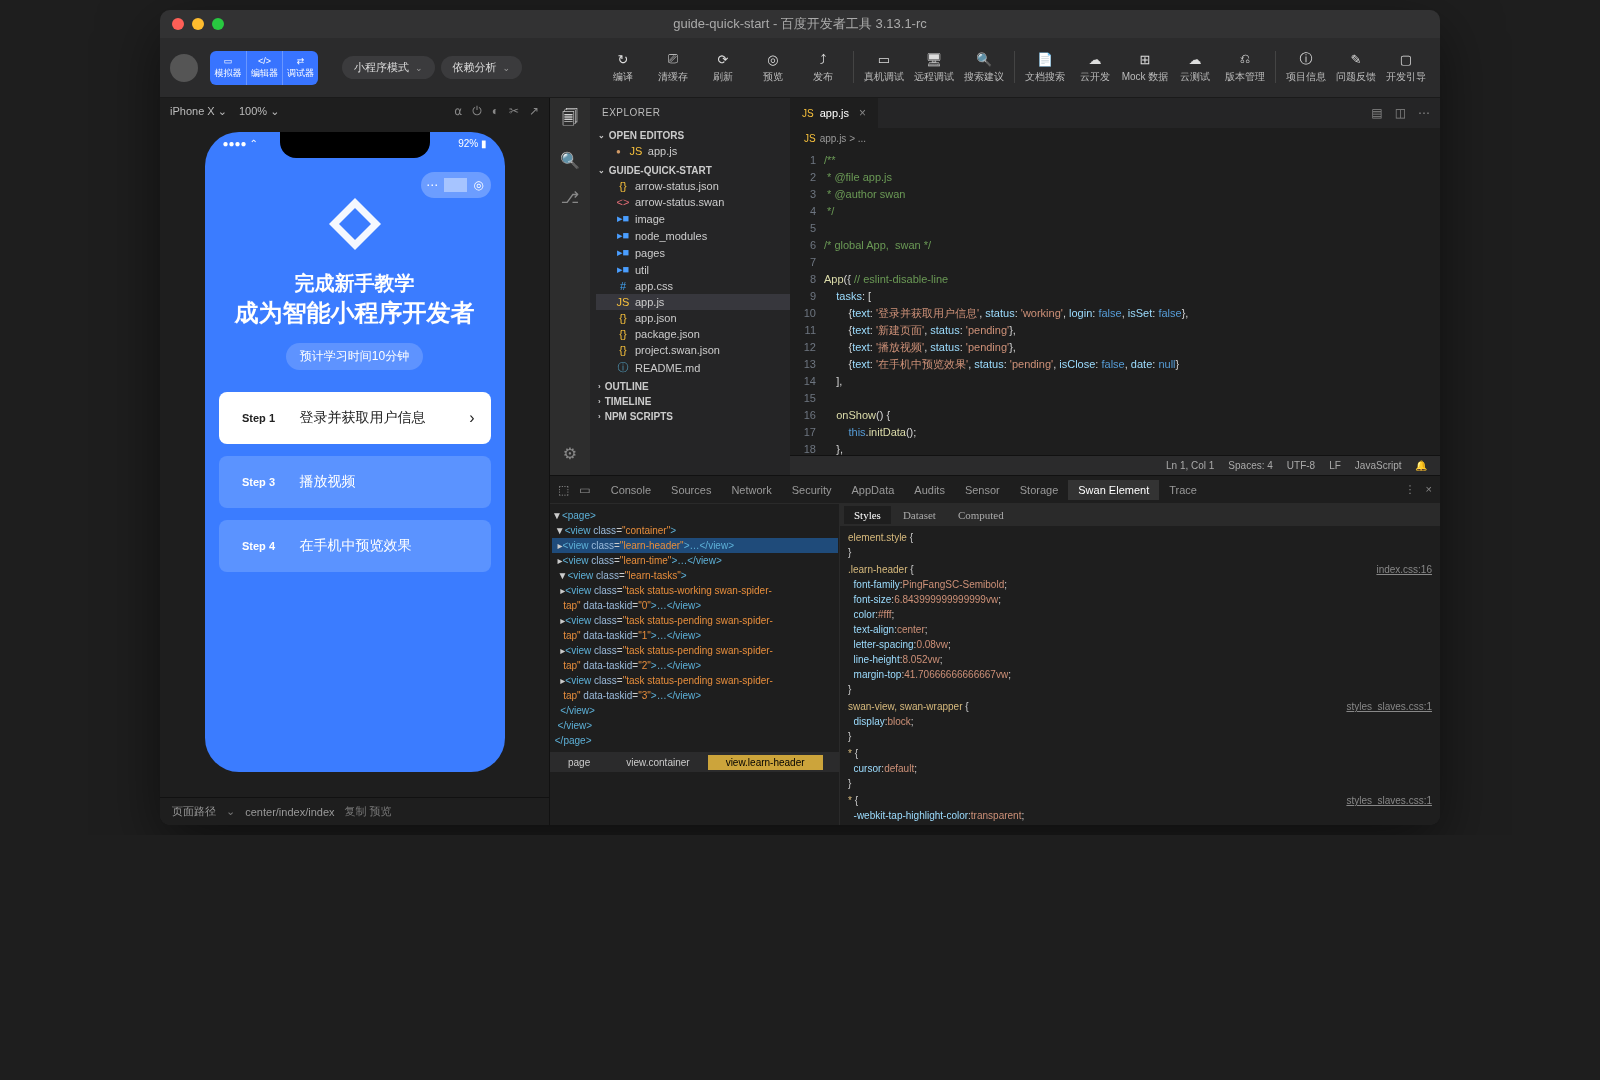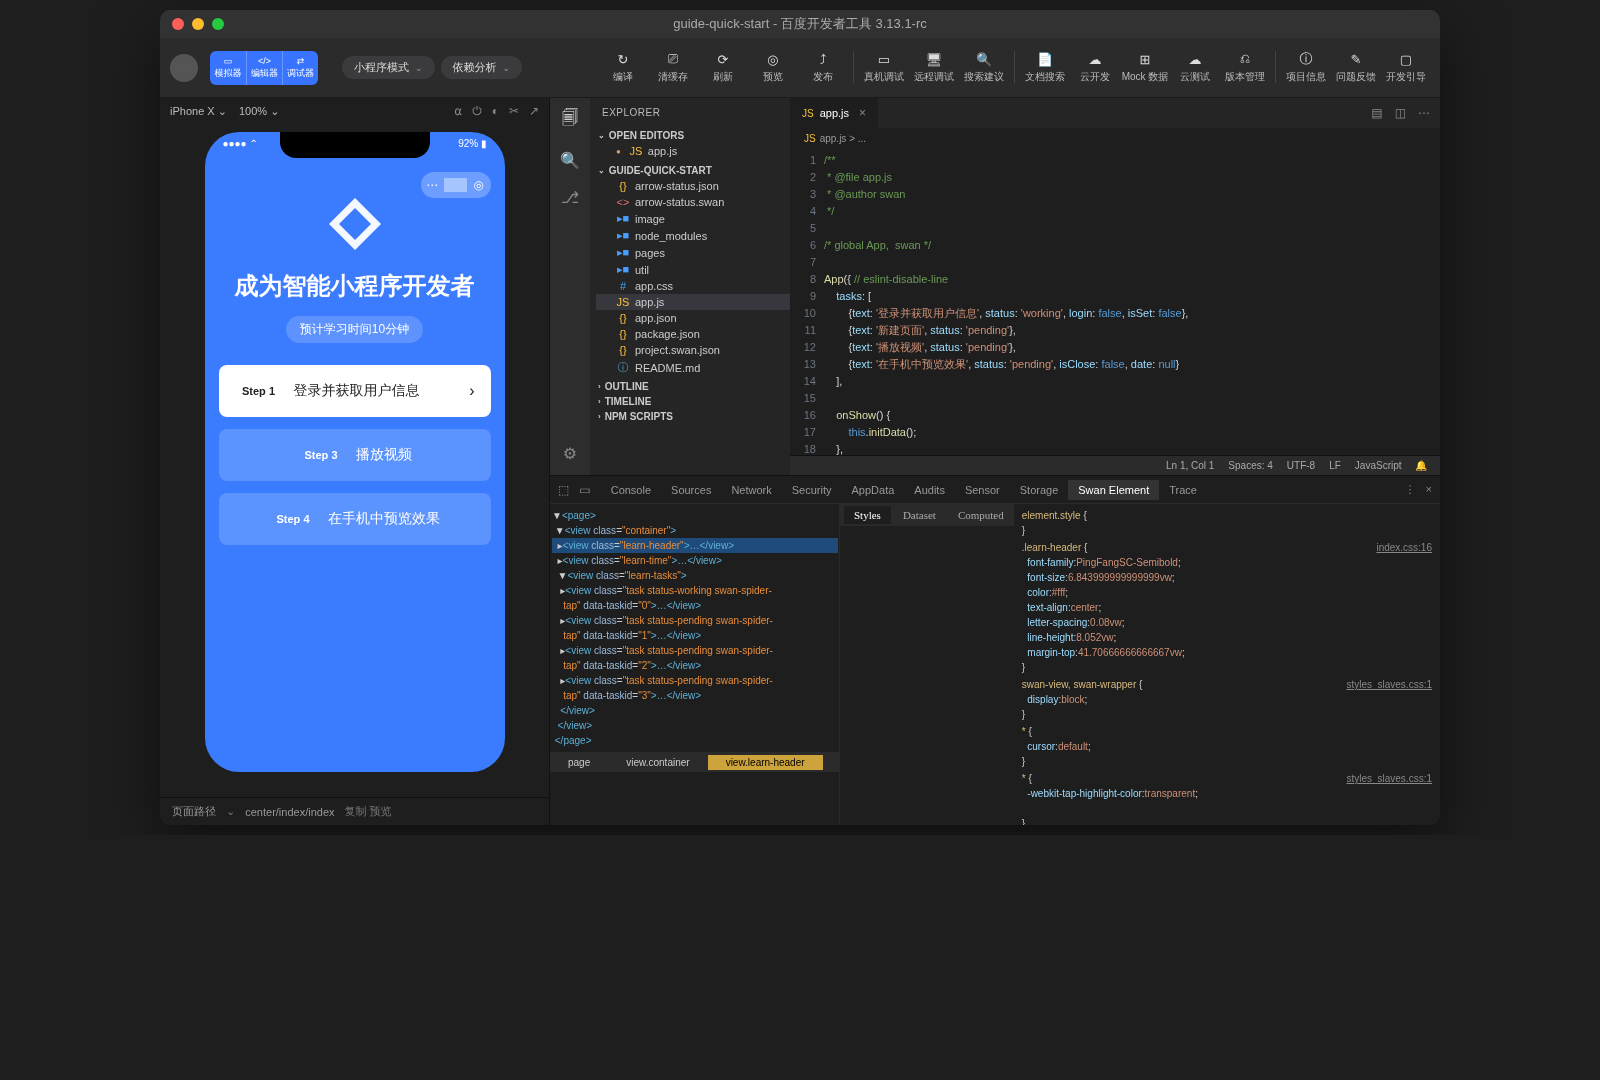--- a/index.html
+++ b/index.html
@@ -37,21 +37,21 @@
 .pcontent { padding-top:50px; text-align:center; }
 .logo { width:64px; height:64px; margin:10px auto 14px; position:relative;}
 .logo svg{width:100%;height:100%;}
 .pcapsule{position:absolute;top:40px;right:14px;width:70px;height:26px;border-radius:14px;background:rgba(255,255,255,.25);display:flex;align-items:center;z-index:2;}
 .pcapsule span{flex:1;text-align:center;font-size:12px;}
 .pcapsule .sep{width:1px;height:14px;background:rgba(255,255,255,.4);}
 .ph-h1{font-size:20px;font-weight:600;margin-top:6px;}
 .ph-h2{font-size:24px;font-weight:600;}
 .ph-sub{display:inline-block;margin-top:14px;background:rgba(255,255,255,.18);padding:5px 14px;border-radius:14px;font-size:12px;}
 .steps{margin-top:22px;padding:0 14px;display:flex;flex-direction:column;gap:12px;}
-.step{background:#5b93ff;border-radius:8px;height:52px;display:flex;align-items:center;padding:0 16px;gap:11px;font-size:14px;justify-content:center;}
+.step{background:#5b93ff;border-radius:8px;height:52px;display:flex;align-items:center;padding:0 16px;gap:17px;font-size:14px;}
 .step.active{background:#fff;color:#222;}
 .step .sn{font-size:11px;font-weight:600;width:48px;}
 .step .arrow{margin-left:auto;font-size:16px;}
 .simfoot{height:28px;display:flex;align-items:center;padding:0 12px;color:#999;font-size:11px;gap:10px;border-top:1px solid #111;}
 
 .rightcol{flex:1;display:flex;flex-direction:column;overflow:hidden;}
 .upper{flex:1;display:flex;overflow:hidden;}
 .activity{width:40px;background:#2d2d2d;display:flex;flex-direction:column;align-items:center;padding-top:8px;gap:18px;color:#888;}
 .activity .aicon{font-size:16px;cursor:pointer;}
 .activity .aicon.active{color:#fff;}
@@ -87,21 +87,21 @@
 .paneltabs .pico{margin-right:8px;font-size:12px;}
 .paneltabs .pactions{margin-left:auto;display:flex;gap:10px;color:#888;}
 .panelbody{flex:1;display:flex;overflow:hidden;}
 .domtree{width:290px;font-family:Menlo,monospace;font-size:10px;line-height:15px;color:#ccc;overflow:auto;padding:4px 2px;}
 .domtree .ln{white-space:pre;}
 .domtree .sel{background:#1f4b7a;}
 .t-tag{color:#5db0d7}.t-attr{color:#9bbbdc}.t-val{color:#e88e3c}
 .dompath{height:20px;background:#2b2b2c;display:flex;align-items:center;font-size:10px;}
 .dompath span{padding:2px 18px;color:#ccc;}
 .dompath .hl{background:#cca43b;color:#000;}
-.styles{flex:1;display:flex;flex-direction:row;font-family:Menlo,monospace;font-size:10px;overflow:hidden;}
+.styles{flex:1;display:flex;flex-direction:column;font-family:Menlo,monospace;font-size:10px;overflow:hidden;}
 .styletabs{height:22px;background:#2a2a2a;display:flex;align-items:center;gap:2px;padding-left:4px;}
 .styletabs .stab{padding:3px 10px;color:#aaa;cursor:pointer;font-family:-apple-system;font-size:11px;}
 .styletabs .stab.active{background:#1e1e1e;color:#fff;}
 .stylesbody{flex:1;overflow:auto;padding:4px 8px;line-height:15px;}
 .rule{margin-bottom:2px;position:relative;}
 .rule .src{position:absolute;right:0;top:0;color:#888;text-decoration:underline;font-size:10px;}
 .s-sel{color:#d7ba7d}.s-prop{color:#9cdcfe}.s-val{color:#ce9178}
 </style>
 </head>
 <body>
@@ -241,20 +241,21 @@
               <span class="sep"></span>
               <span>◎</span>
             </div>
           <div class="pcontent">
             <div class="logo">
               <svg viewBox="0 0 64 64">
                   <polygon points="32,6 58,32 32,58 6,32" fill="#fff" opacity=".95"></polygon>
                   <polygon points="32,16 48,32 32,48 16,32" fill="#3b7cff"></polygon>
                 </svg>
             </div>
+            <div class="ph-h1">完成新手教学</div>
             <div class="ph-h2">成为智能小程序开发者</div>
             <div class="ph-sub">预计学习时间10分钟</div>
             <div class="steps" id="steps">
                 <div class="step active">
                   <span class="sn">Step 1</span>
                   <span>登录并获取用户信息</span>
                   <span class="arrow">›</span>
                 </div>
                 <div class="step">
                   <span class="sn">Step 3</span>

